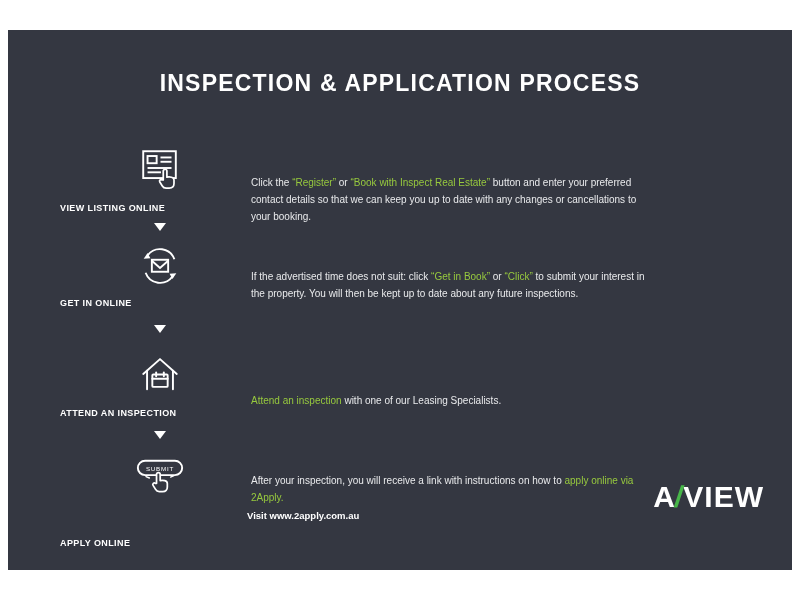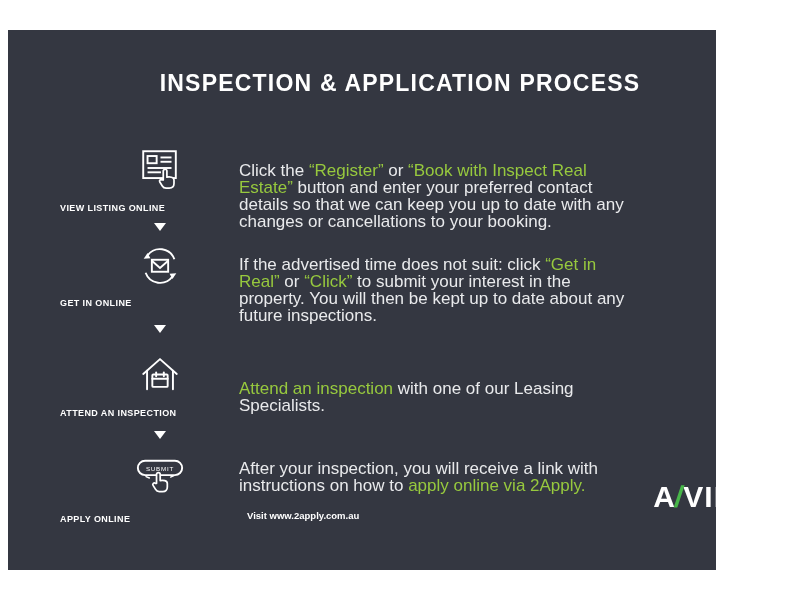--- a/index.html
+++ b/index.html
@@ -1,28 +1,28 @@
 <!DOCTYPE html>
 <html style="--panel-bg: #343741; --accent: #97c93e; --text-color: #e9eaec; --logo-slash: #47b649;"><head>
 <meta charset="utf-8">
 <style>
   html,body{margin:0;padding:0;background:#fff;font-family:"Liberation Sans",sans-serif;}
-  .canvas{position:relative;width:716px;height:600px;background:#fff;overflow:hidden;}
+  .canvas{position:relative;width:800px;height:600px;background:#fff;overflow:hidden;}
   .panel{position:absolute;left:8px;top:30px;width:784px;height:540px;background:var(--panel-bg,#343741);}
   .title{position:absolute;top:40px;left:0;width:100%;margin:0;text-align:center;
          color:#fff;font-size:23px;font-weight:bold;letter-spacing:1.2px;}
   .step-icon{position:absolute;left:129px;}
   .step-icon.wide{left:125px;}
   .step-label{position:absolute;left:52px;width:200px;text-align:left;color:#fff;
               font-size:9px;font-weight:bold;letter-spacing:0.4px;}
   .down-arrow{position:absolute;left:146px;width:0;height:0;
               border-left:6px solid transparent;border-right:6px solid transparent;
               border-top:8px solid #fff;}
-  .text-block{position:absolute;left:227px;width:398px;margin:4px;color:var(--text-color,#e9eaec);
-              font-size:17px;line-height:17px;}
+  .text-block{position:absolute;left:227px;width:398px;margin:16px;color:var(--text-color,#e9eaec);
+              font-size:10px;line-height:17px;}
   .accent{color:var(--accent,#97c93e);}
   .note{position:absolute;left:227px;margin:12px;color:#fff;font-size:9.5px;font-weight:bold;}
   .logo{position:absolute;top:450px;right:28px;display:flex;align-items:baseline;
         color:#fff;font-size:30px;font-weight:bold;letter-spacing:1px;}
   .logo .slash{color:var(--logo-slash,#47b649);margin:0 -1px;transform:skewX(-8deg);display:inline-block;}
   svg text{font-family:"Liberation Sans",sans-serif;}
 </style>
 </head>
 <body>
 
@@ -82,25 +82,25 @@
       <svg width="54" height="52" viewBox="0 0 56 54">
         <rect x="5" y="8" width="46" height="15" rx="7.5" fill="none" stroke="#fff" stroke-width="2"></rect>
         <text x="28" y="18.5" fill="#fff" font-size="6.5" text-anchor="middle" letter-spacing="0.8">SUBMIT</text>
         <path d="M25.4 35.5 V26.2 a1.9 1.9 0 0 1 3.8 0 V32.6 c2.8 -0.6 7.4 -0.2 7.4 3 v3.6 c0 2.9 -2 4.8 -4.9 4.8 h-3.4 c-1.6 0 -3.1 -0.8 -3.9 -2.2 l-2.6 -4.2 c-1 -1.6 0.9 -3.3 2.4 -2.1 z" fill="#343741" stroke="#fff" stroke-width="1.8" stroke-linejoin="round" transform="translate(-1,-4)"></path>
         <g stroke="#fff" stroke-width="1.5" stroke-linecap="round">
           <line x1="17" y1="26" x2="13.5" y2="24.5"></line>
           <line x1="39" y1="25" x2="42.5" y2="23.5"></line>
         </g>
       </svg>
     </div>
-    <div class="step-label" style="top:484px">APPLY ONLINE</div>
+    <div class="step-label" style="top:508px">APPLY ONLINE</div>
 
     <p class="text-block" style="top:128px"><span>Click the </span><span class="accent">“Register”</span><span> or </span><span class="accent">“Book with Inspect Real Estate”</span><span> button and enter your preferred contact details so that we can keep you up to date with any changes or cancellations to your booking.</span></p>
 
-    <p class="text-block" style="top:222px"><span>If the advertised time does not suit: click </span><span class="accent">“Get in Real”</span><span> or </span><span class="accent">“Click”</span><span> to submit your interest in the property. You will then be kept up to date about any future inspections.</span></p>
+    <p class="text-block" style="top:222px"><span>If the advertised time does not suit: click </span><span class="accent">“Get in Book”</span><span> or </span><span class="accent">“Click”</span><span> to submit your interest in the property. You will then be kept up to date about any future inspections.</span></p>
 
     <p class="text-block" style="top:346px"><span class="accent">Attend an inspection</span><span> with one of our Leasing Specialists.</span></p>
 
     <p class="text-block" style="top:426px"><span>After your inspection, you will receive a link with instructions on how to </span><span class="accent">apply online via 2Apply.</span></p>
 
     <p class="note" style="top:468px">Visit www.2apply.com.au</p>
 
     <div class="logo">
       <span>A</span>
         <span class="slash">/</span>

